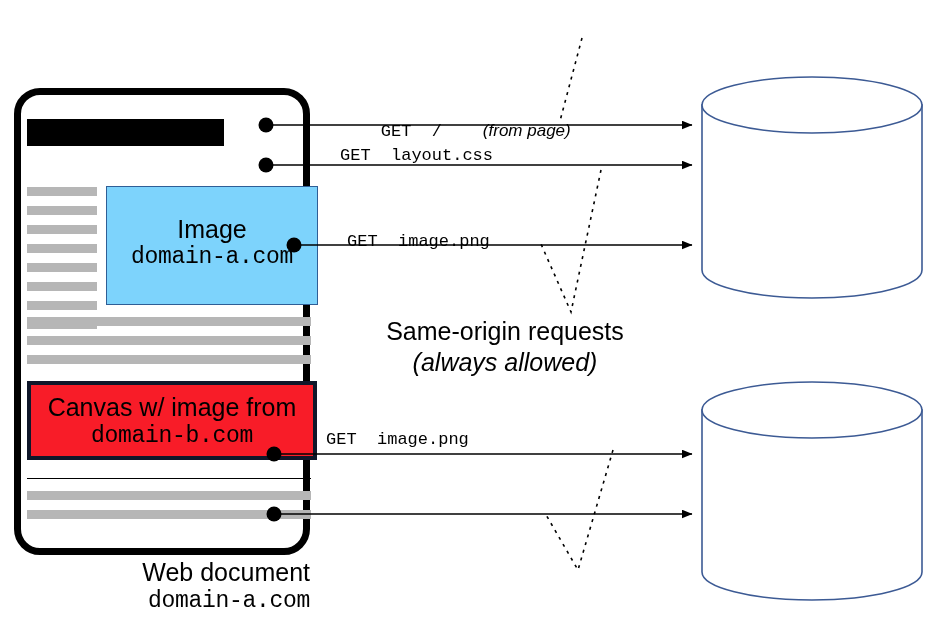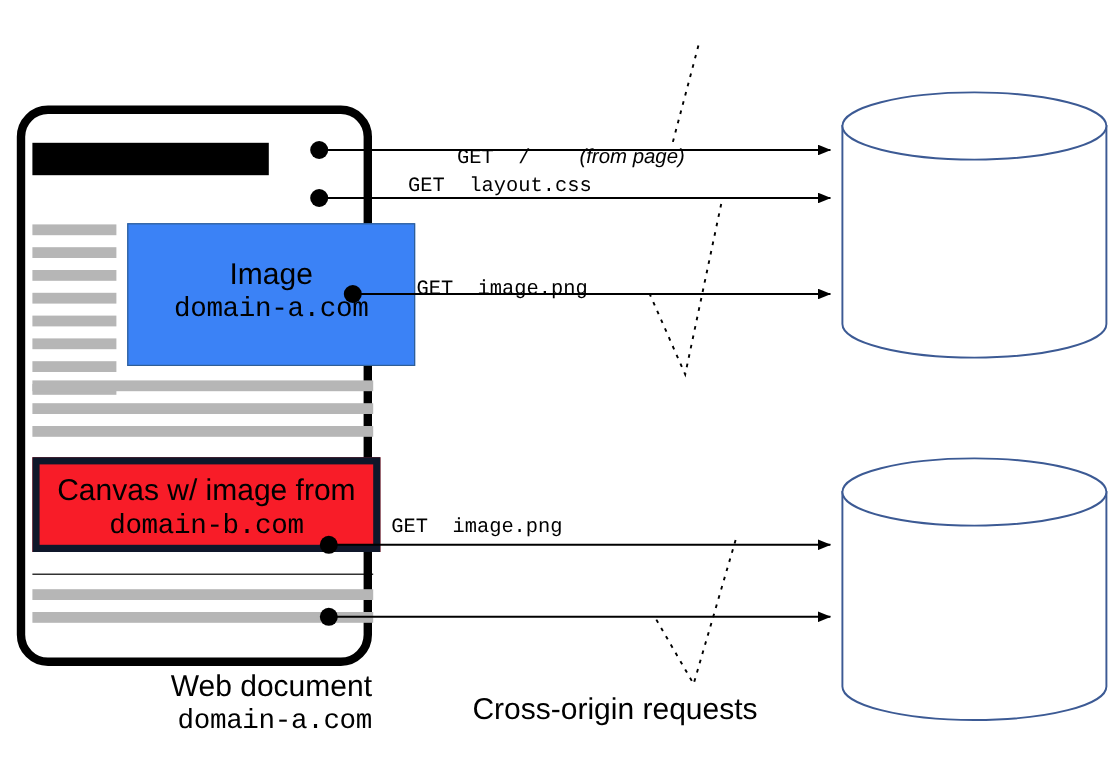--- a/index.html
+++ b/index.html
@@ -61,23 +61,23 @@
     position: absolute;
     background: #000000;
     height: 1px;
   }
 
   
   #image-block {
     position: absolute;
     left: 85px;
     top: 91px;
-    width: 240px;
+    width: 212px;
     height: 119px;
-    background: #3b82f6;
+    background: #7dd3fc;
     border: 1px solid #2f5e96;
     box-sizing: border-box;
     text-align: center;
   }
   #image-block .blk-line1 {
     font-family: "Liberation Sans", sans-serif;
     font-size: 25px;
     line-height: 30px;
     margin-top: 27px;
     color: #000;
@@ -91,21 +91,21 @@
   }
 
   
   #canvas-block {
     position: absolute;
     left: 6px;
     top: 286px;
     width: 290px;
     height: 79px;
     background: #f81c28;
-    border: 6px solid #0f172a;
+    border: 4px solid #0f172a;
     box-sizing: border-box;
     text-align: center;
   }
   #canvas-block .blk-line1 {
     font-family: "Liberation Sans", sans-serif;
     font-size: 25px;
     line-height: 29px;
     margin-top: 8px;
     color: #000;
   }
@@ -251,23 +251,26 @@
   </div>
 
   <div class="req-label" style="left:340px; top:146px;">GET  layout.css</div>
 
   <div class="req-label" style="left:347px; top:232px;">GET  image.png</div>
 
   <div class="req-label" style="left:326px; top:430px;">GET  image.png</div>
 
 
 
+  <div class="annot" id="annot-same">
+    <div class="a1">Same-origin requests</div>
+    <div class="a2">(always allowed)</div>
+  </div>
 
   <div class="annot" id="annot-cross">
-    <div class="a1">Cross-origin requests</div>
   </div>
 
   <svg id="diagram-svg" viewBox="0 0 925 643">
     <defs>
       <marker id="arrowhead" markerWidth="11" markerHeight="9" refX="10.5" refY="4.5" orient="auto" markerUnits="userSpaceOnUse">
         <path d="M0,0 L11,4.5 L0,9 z" fill="#000000"></path>
       </marker>
     </defs>
 
     <g>

